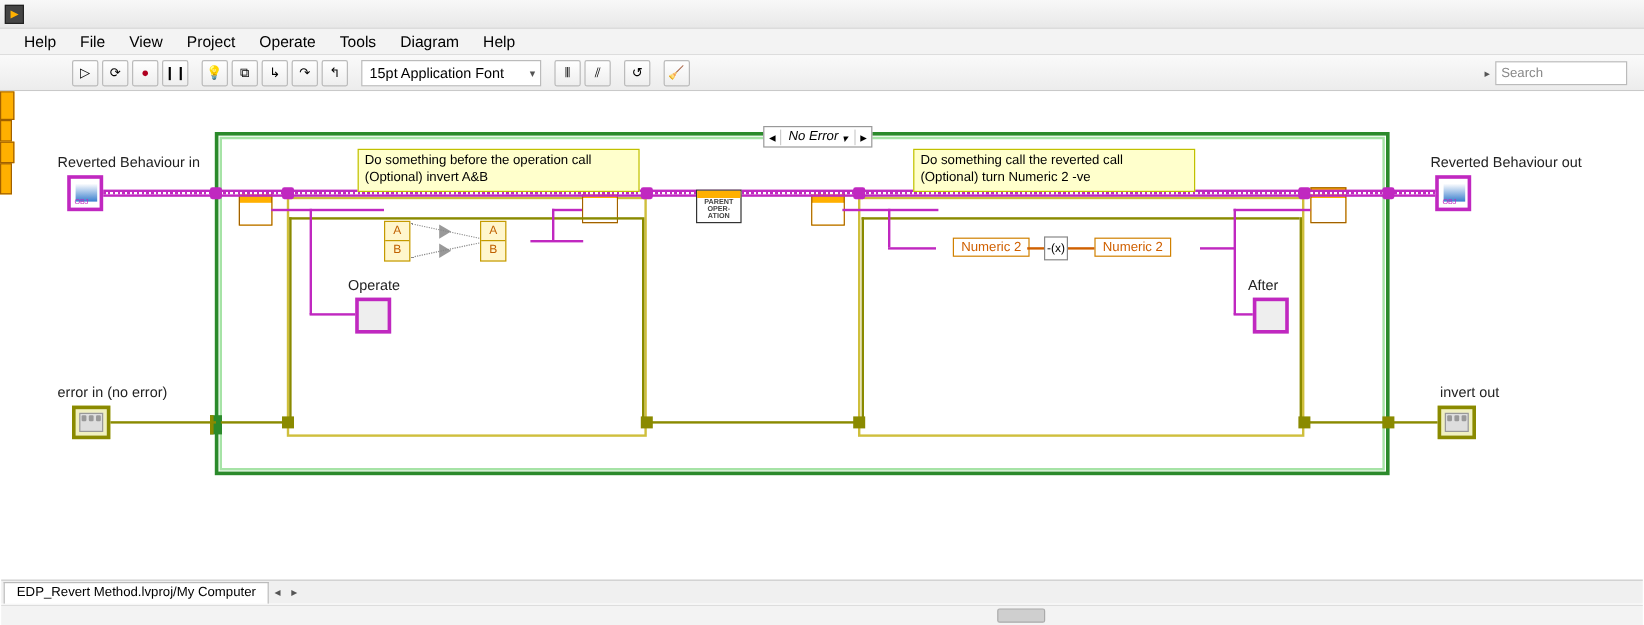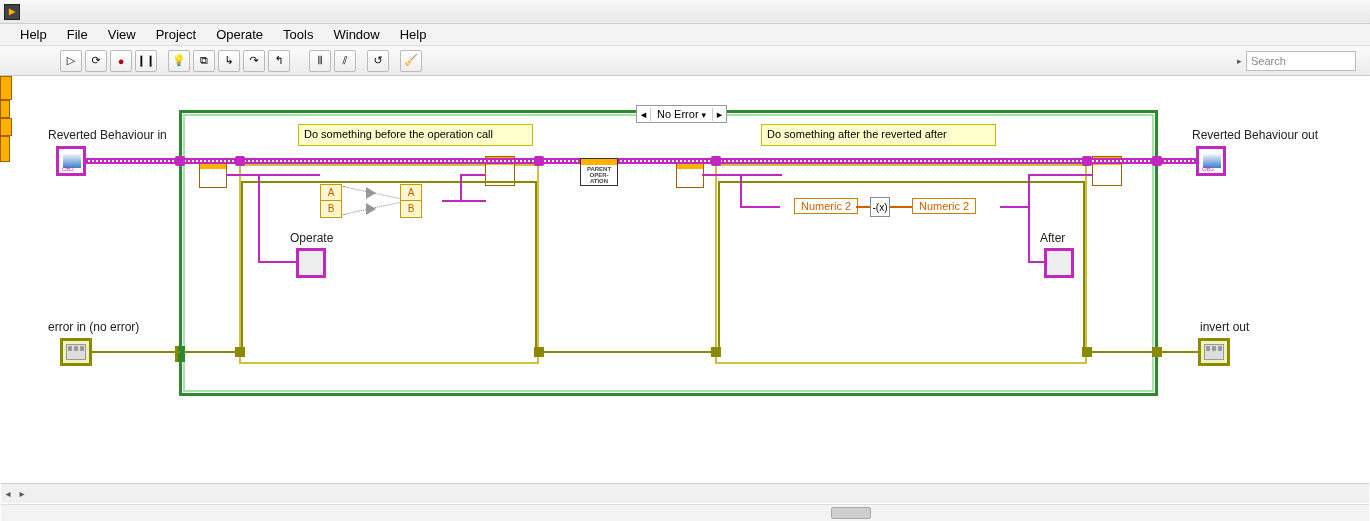--- a/index.html
+++ b/index.html
@@ -24,21 +24,21 @@
 .search-box::before{ content:"▸"; position:absolute; left:-10px; font-size:9px; color:#555;}
 
 
 .canvas { position: relative; background: #fff; height: 408px; overflow: hidden; }
 
 
 .case { position:absolute; left:179px; top:34px; width:979px; height:286px; border:3px solid #2b8a2b; box-shadow:0 0 0 1px #fff inset, 0 0 0 3px #a6e3a6 inset; background:transparent;}
 .case-selector { position:absolute; left:636px; top:29px; height:18px; background:#fff; border:1px solid #999; display:flex; align-items:center; font-size:11px; z-index:30;}
 .case-selector .arrow{ width:14px; text-align:center; border-right:1px solid #ccc; cursor:default;}
 .case-selector .arrow:last-child{border-right:none;border-left:1px solid #ccc;}
-.case-selector .lab{ padding:0 6px; display:flex; align-items:flex-end;}
+.case-selector .lab{ padding:0 6px; display:flex; align-items:flex-end;font-style:italic;}
 .case-selector .lab::after{content:"▾"; font-size:9px; margin-left:3px;}
 
 
 .seq { position:absolute; top:88px; height:200px; border:2px solid #cfbf3c; background:transparent;}
 .seq-left{ left:239px; width:300px;}
 .seq-right{ left:715px; width:372px;}
 
 
 .comment { position:absolute; background:#ffffcc; border:1px solid #c0c000; font-size:11px; padding:3px 5px; line-height:1.25; z-index:20;}
 .comment-left{ left:298px; top:48px; width:235px;}
@@ -143,36 +143,39 @@
     </span>
 </div>
 
 <div class="menubar">
   <div class="mitem">Help</div>
   <div class="mitem">File</div>
   <div class="mitem">View</div>
   <div class="mitem">Project</div>
   <div class="mitem">Operate</div>
   <div class="mitem">Tools</div>
-  <div class="mitem">Window</div>
+  <div class="mitem">Diagram</div>
   <div class="mitem">Help</div>
 </div>
 
 <div class="toolbar">
   <div class="tbtn">▷</div>
   <div class="tbtn">⟳</div>
   <div class="tbtn" style="color:#b00020">●</div>
   <div class="tbtn">❙❙</div>
   <div class="tbtn sep"></div>
   <div class="tbtn">💡</div>
   <div class="tbtn">⧉</div>
   <div class="tbtn">↳</div>
   <div class="tbtn">↷</div>
   <div class="tbtn">↰</div>
   <div class="tbtn sep"></div>
+  <div class="font-sel">
+      <span>15pt Application Font</span>
+    </div>
   <div class="tbtn sep"></div>
   <div class="tbtn">⫴</div>
   <div class="tbtn">⫽</div>
   <div class="tbtn sep"></div>
   <div class="tbtn">↺</div>
   <div class="tbtn sep"></div>
   <div class="tbtn">🧹</div>
   <div class="search-box" title="Search">
       <span>Search</span>
     </div>
@@ -188,23 +191,25 @@
       </div>
     <div class="arrow">▸</div>
   </div>
   <div class="case-sel-left"></div>
 
   <div class="seq seq-left"></div>
   <div class="seq seq-right"></div>
 
   <div class="comment comment-left">
     <div>Do something before the operation call</div>
+    <div>(Optional) invert A&amp;B</div>
   </div>
   <div class="comment comment-right">
-    <div>Do something after the reverted after</div>
+    <div>Do something call the reverted call</div>
+    <div>(Optional) turn Numeric 2 -ve</div>
   </div>
 
   <div class="term-label term-lab-in">Reverted Behaviour in</div>
   <div class="term-label term-lab-out">Reverted Behaviour out</div>
   <div class="term-label term-lab-err-in">error in (no error)</div>
   <div class="term-label term-lab-err-out">invert out</div>
   <div class="term-label term-lab-before">Operate</div>
   <div class="term-label term-lab-after">After</div>
 
   <div class="cls-term cls-in">
@@ -317,18 +322,21 @@
   <div class="tunnel" style="left:711px; top:80px;"></div>
   <div class="tunnel" style="left:1082px; top:80px;"></div>
   <div class="etunnel" style="left:235px; top:271px;"></div>
   <div class="etunnel" style="left:534px; top:271px;"></div>
   <div class="etunnel" style="left:711px; top:271px;"></div>
   <div class="etunnel" style="left:1082px; top:271px;"></div>
 
 </div>
 
 <div class="tabbar">
+  <div class="tab">
+      <span>EDP_Revert Method.lvproj/My Computer</span>
+    </div>
   <div class="tabarr">◂</div>
   <div class="tabarr">▸</div>
 </div>
 <div class="hscroll">
     <div class="thumb"></div>
   </div>
 
 </body></html>

